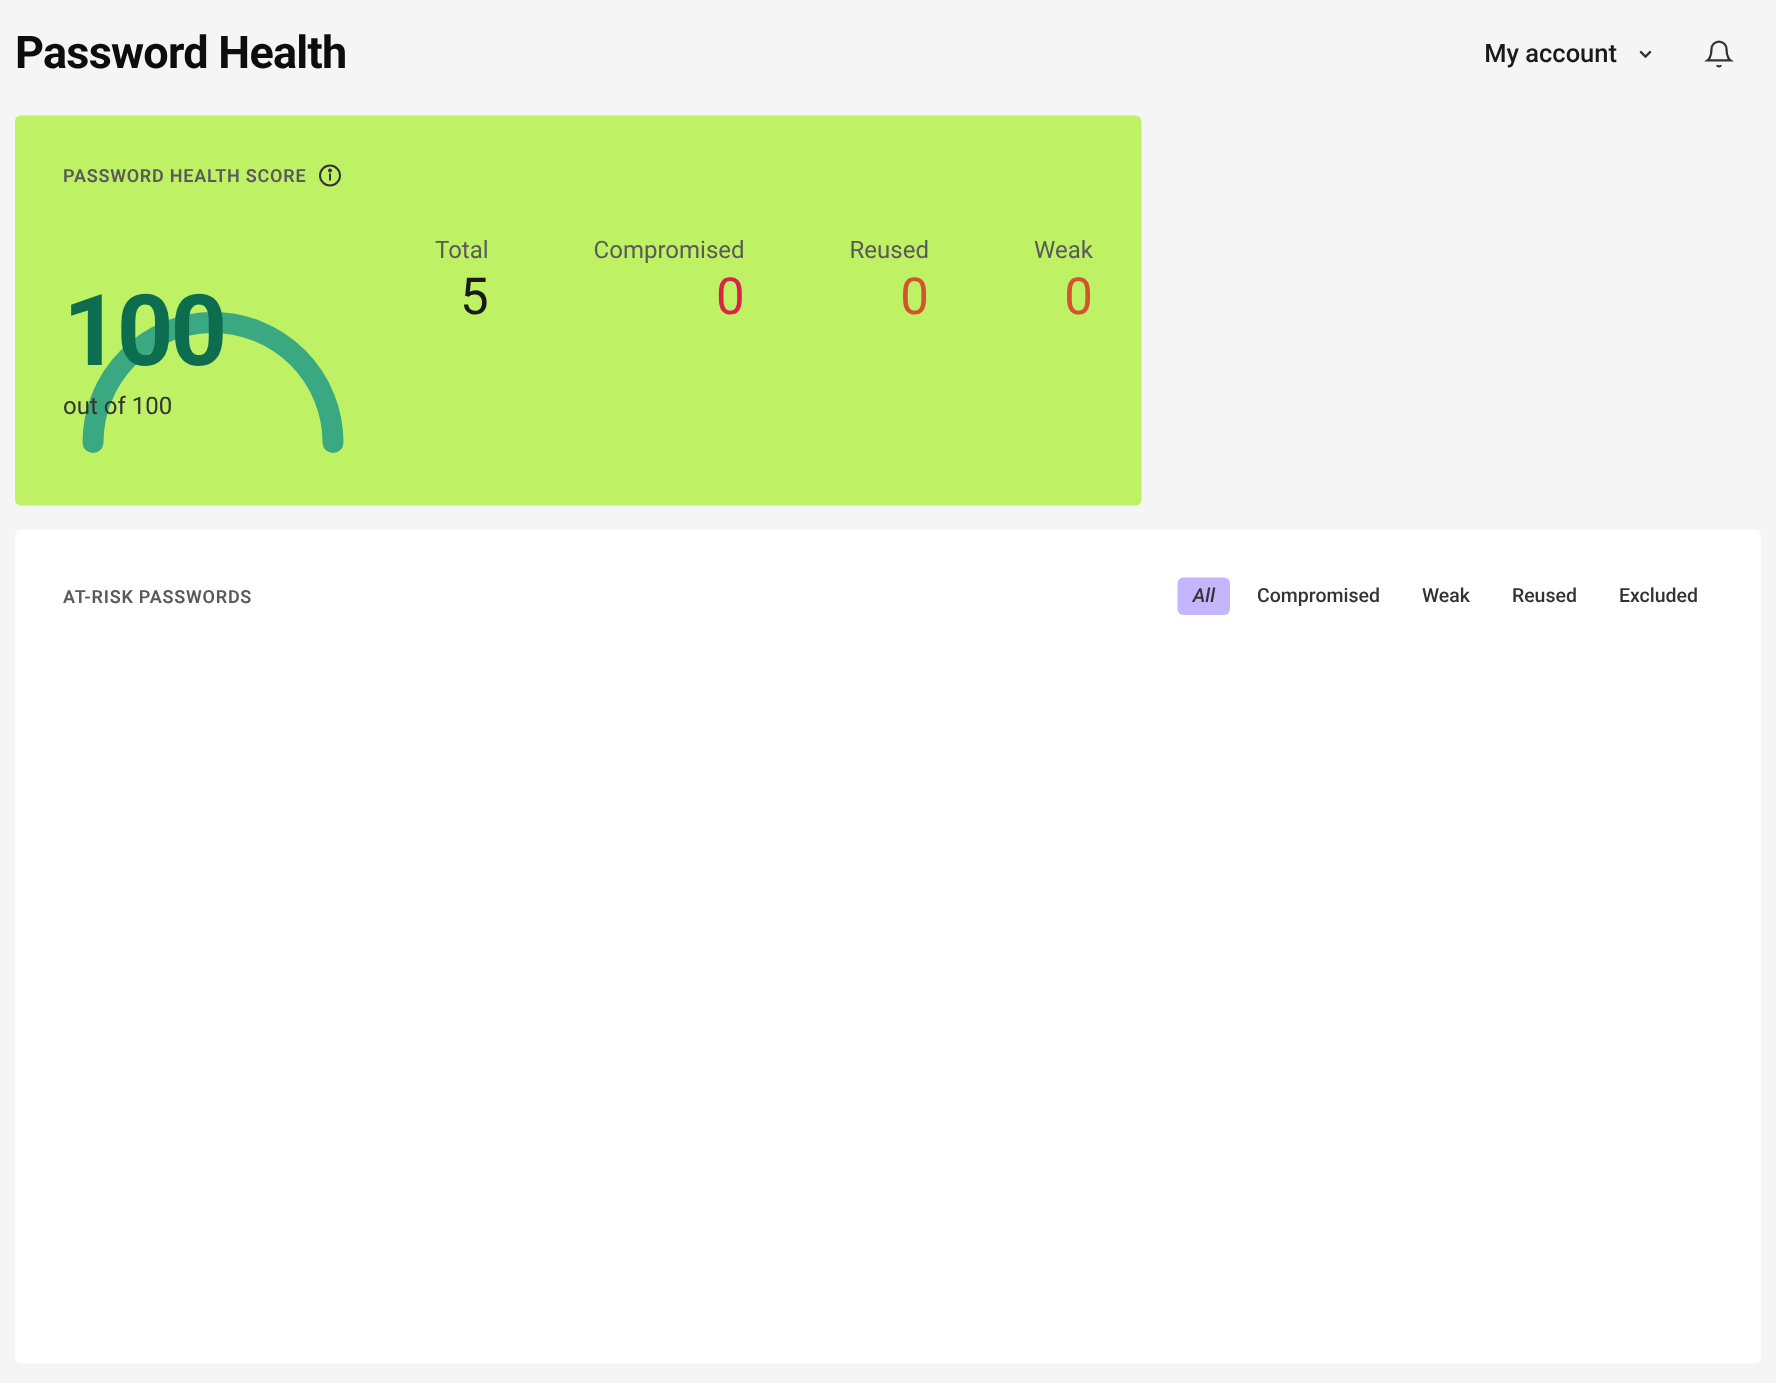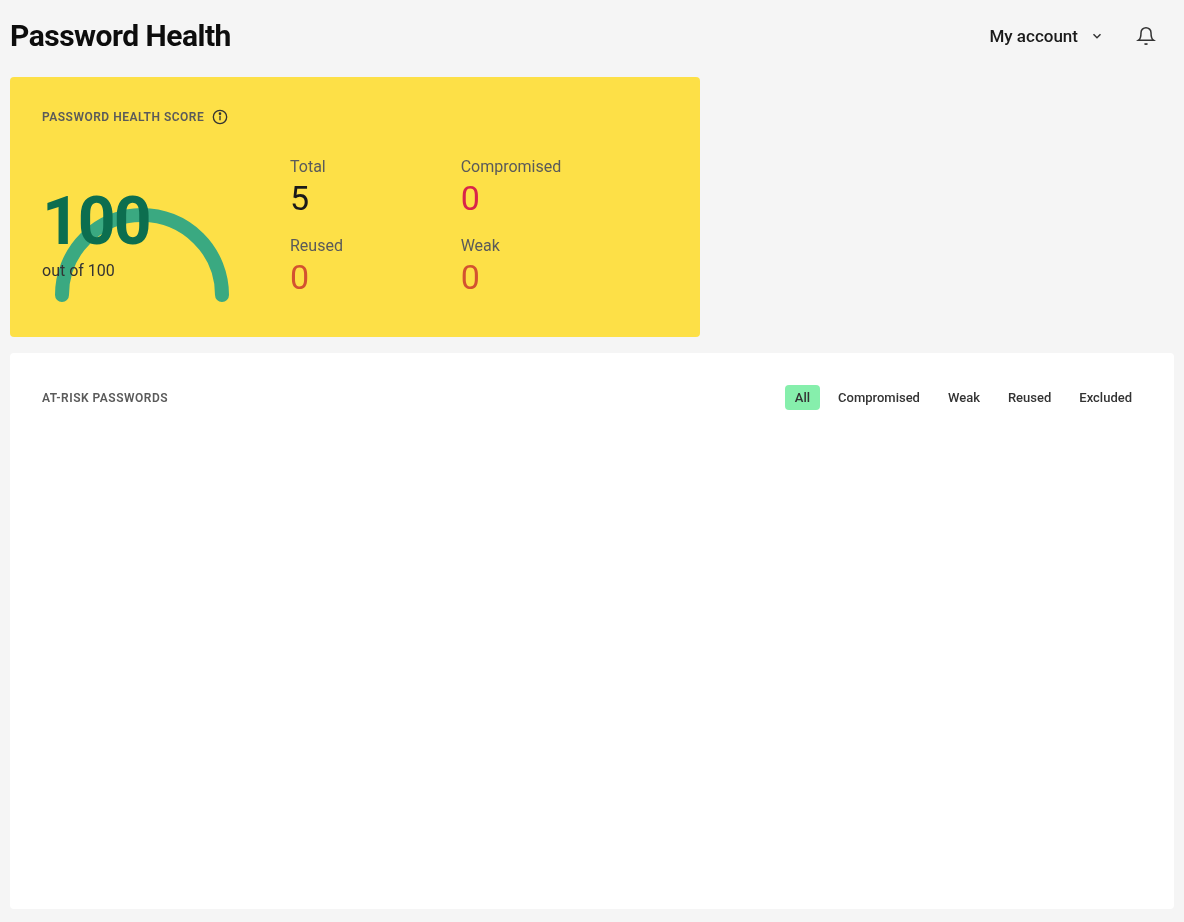--- a/index.html
+++ b/index.html
@@ -47,21 +47,21 @@
     }
     .content {
       padding: 0 10px;
     }
     .top-cards {
       display: flex;
       gap: 16px;
       margin-bottom: 16px;
     }
     .card {
-      background: #fde047;
+      background: #bef264;
       border-radius: 4px;
       padding: 32px;
     }
     .score-card {
       flex: 0 0 calc(60% - 8px);
       display: flex;
       flex-direction: column;
     }
     .tips-card {
       flex: 0 0 calc(40% - 8px);
@@ -110,24 +110,25 @@
       line-height: 1;
       letter-spacing: -2px;
     }
     .gauge-sub {
       font-size: 16px;
       color: #333;
       margin-top: 6px;
     }
     .stats-grid {
       display: grid;
-      grid-template-columns: 1fr 1fr;
+      grid-template-columns: 1fr 1fr 1fr 1fr;
       column-gap: 70px;
       row-gap: 18px;
       margin-top: 12px;
+      text-align: right;
     }
     .stat-block {
       display: flex;
       flex-direction: column;
     }
     .stat-label {
       font-size: 16px;
       color: #5a5a5a;
       margin-bottom: 2px;
     }
@@ -169,21 +170,22 @@
     }
     .filter-tab {
       font-size: 13px;
       font-weight: 500;
       color: #333;
       padding: 5px 10px;
       border-radius: 4px;
       cursor: pointer;
     }
     .filter-tab.active {
-      background: #86efac;
+      background: #c4b5fd;
+      font-style: italic;
     }
     .empty-state {
       display: flex;
       flex-direction: column;
       align-items: center;
       margin-top: 320px;
     }
     .thumbs-icon {
       width: 96px;
       height: 84px;

